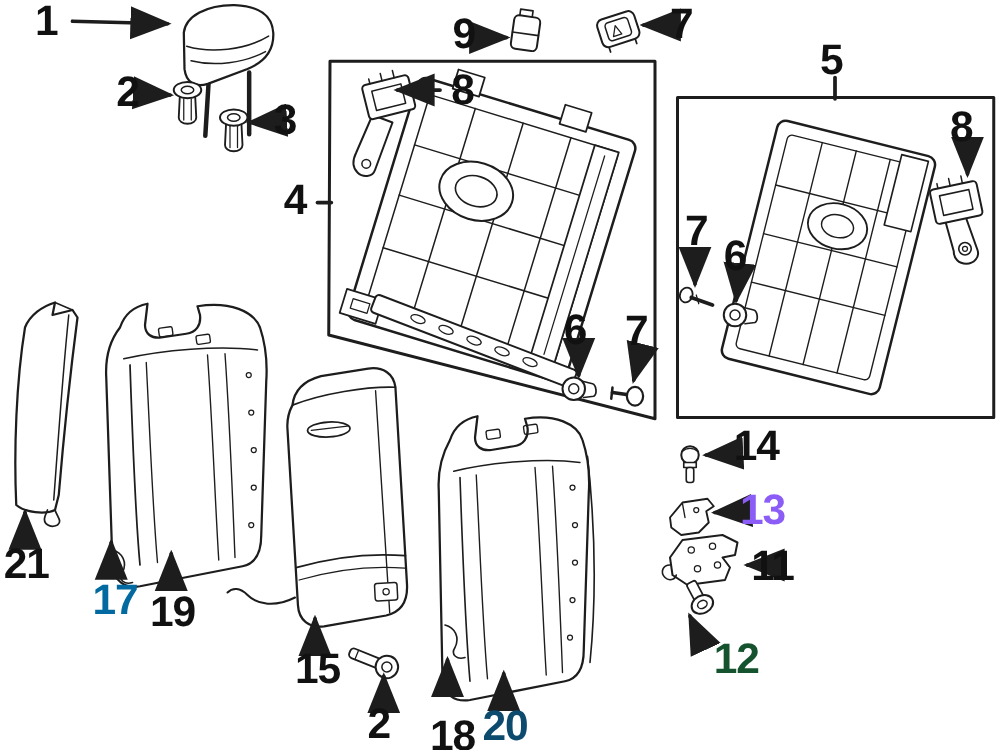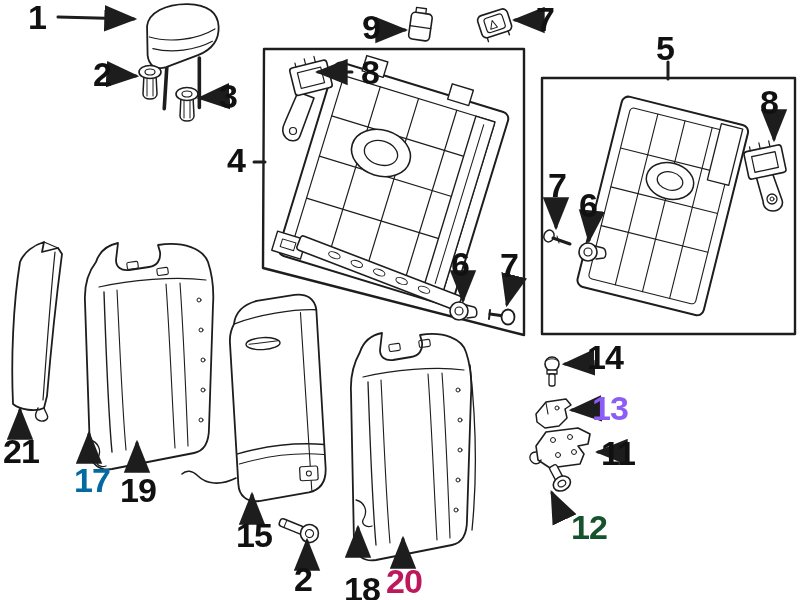--- a/index.html
+++ b/index.html
@@ -288,14 +288,14 @@
 <div class="callout" style="left: 760px; top: 85px; color: rgb(17, 17, 17);">8</div>
 <div class="callout" style="left: 601px; top: 436px; color: rgb(17, 17, 17); text-align: right;">11</div>
 <div class="callout" style="left: 542px; top: 510px; color: #14532d; margin-left: 29px;">12</div>
 <div class="callout" style="left: 592px; top: 391px; color: #8b5cf6;">13</div>
 <div class="callout" style="left: 587px; top: 340px; color: rgb(17, 17, 17);">14</div>
 <div class="callout" style="left: 236px; top: 518px; color: rgb(17, 17, 17);">15</div>
 <div class="callout" style="left: 294px; top: 562px; color: rgb(17, 17, 17);">2</div>
 <div class="callout" style="left: 74px; top: 463px; color: #0369a1;">17</div>
 <div class="callout" style="left: 344px; top: 552px; color: rgb(17, 17, 17); margin-top: 20px;">18</div>
 <div class="callout" style="left: 120px; top: 473px; color: rgb(17, 17, 17);">19</div>
-<div class="callout" style="left: 386px; top: 564px; color: #be185d;">20</div>
+<div class="callout" style="left: 386px; top: 564px; color: #0c4a6e;">20</div>
 <div class="callout" style="left: 3px; top: 434px; color: rgb(17, 17, 17); text-align: right;">21</div>
 
 </body></html>

